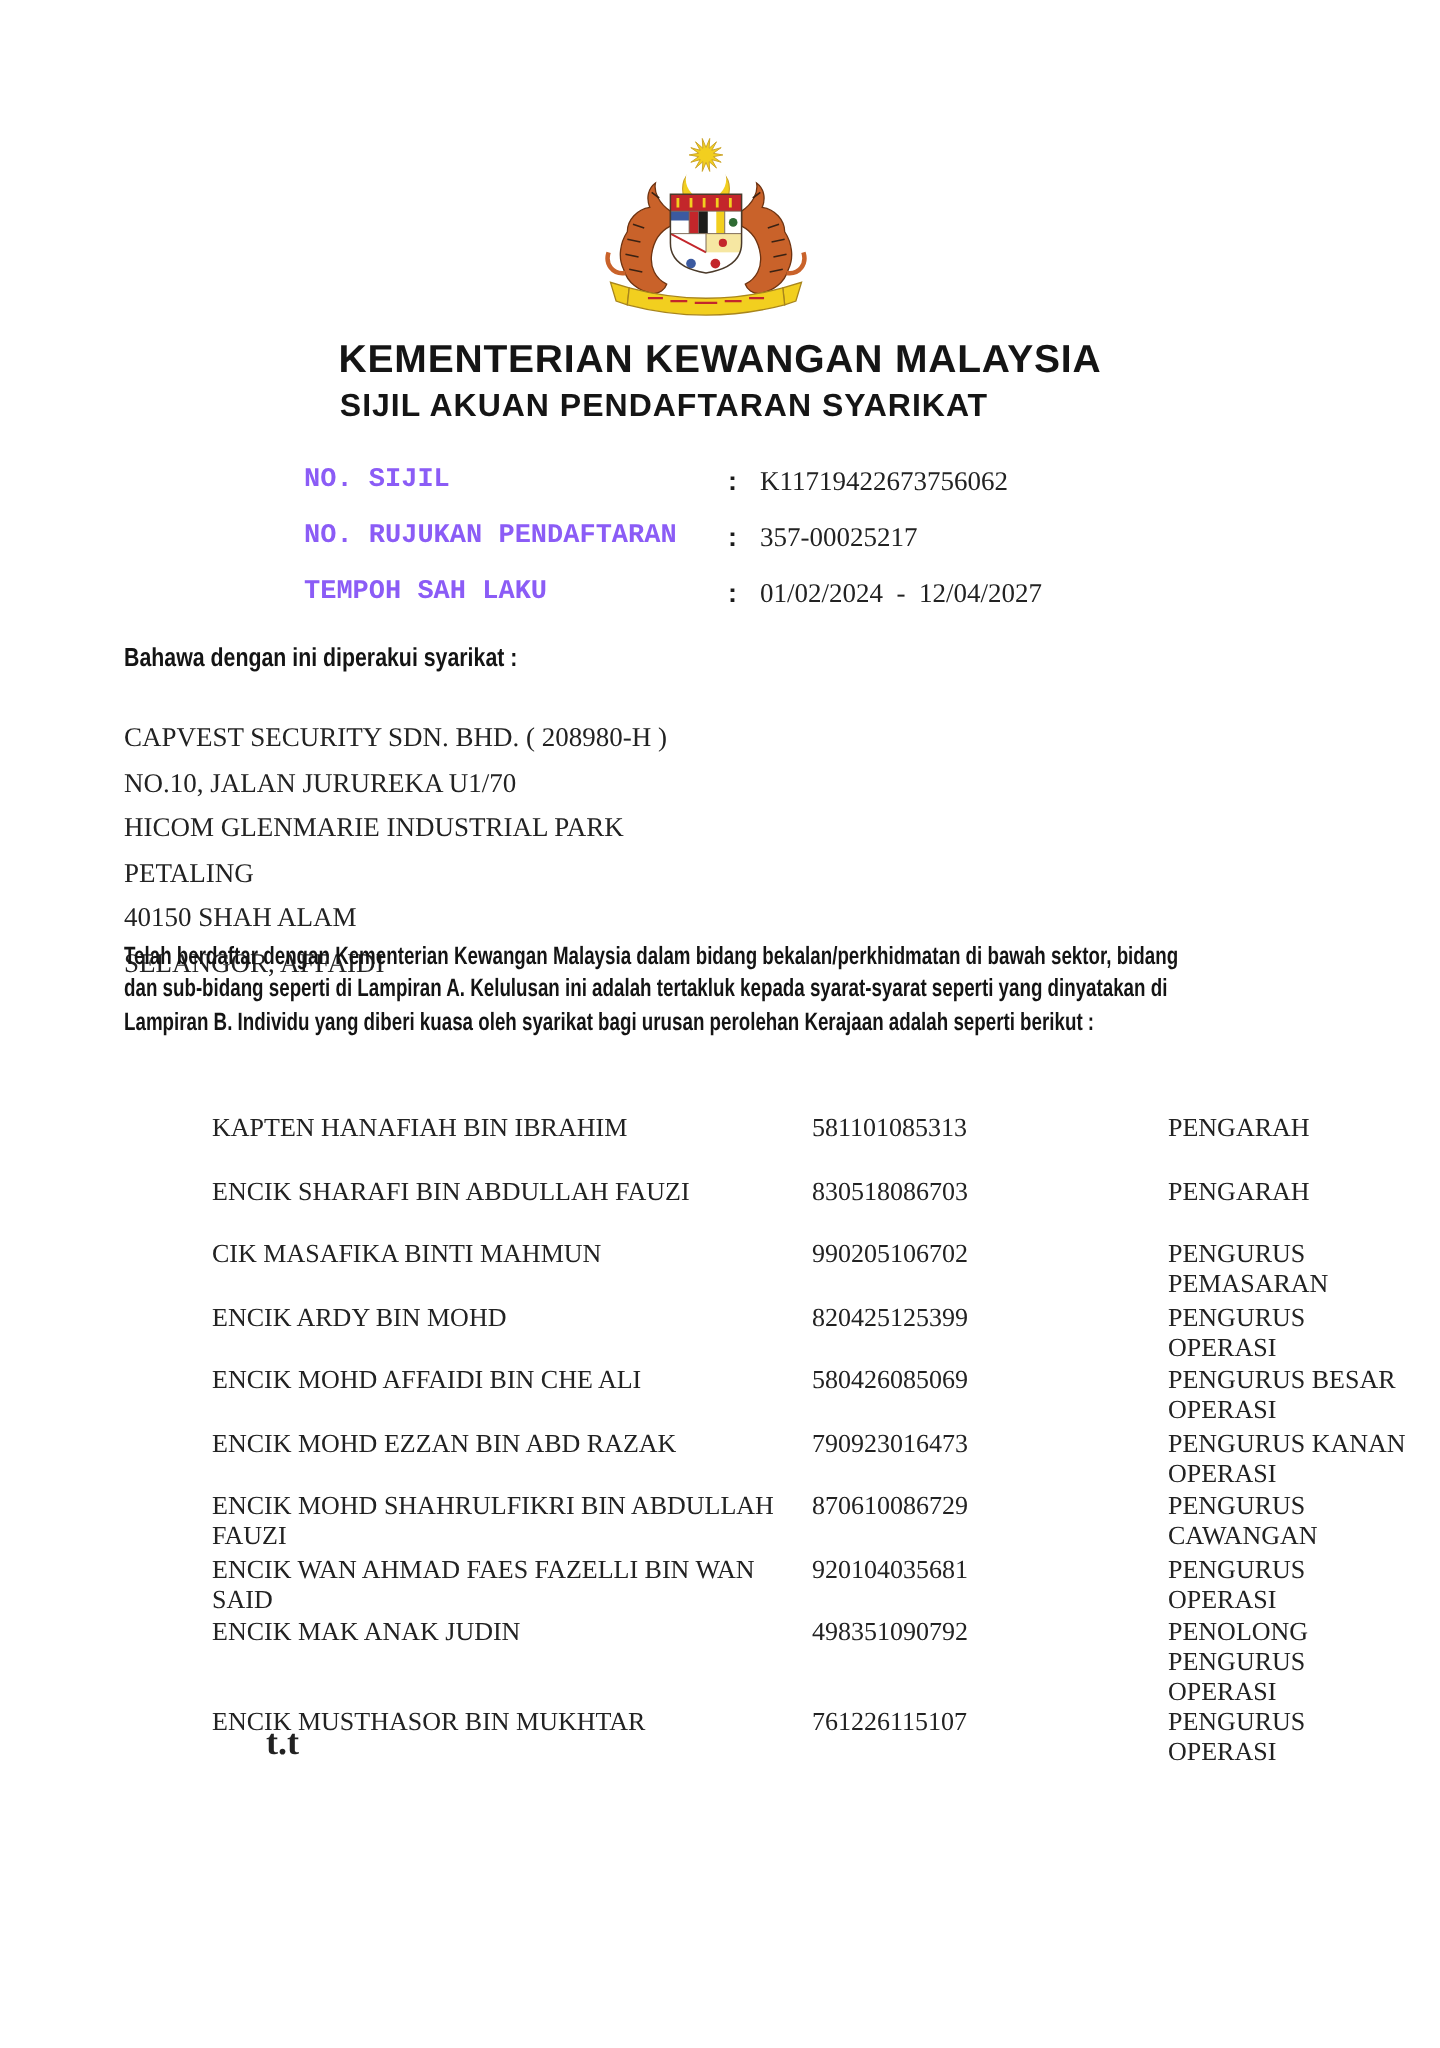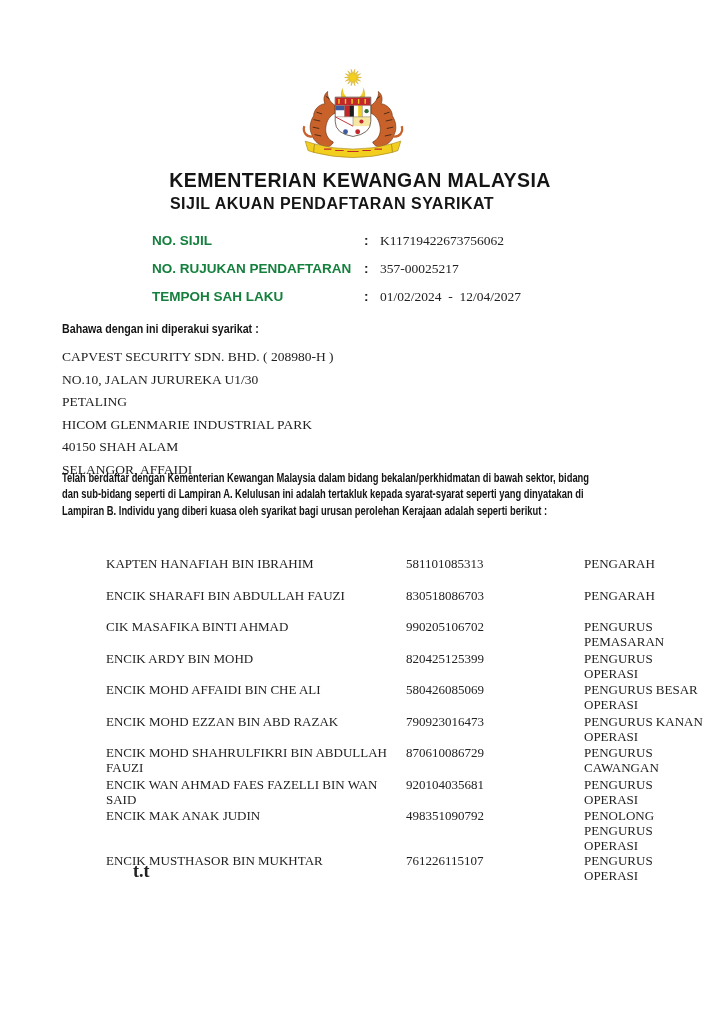--- a/index.html
+++ b/index.html
@@ -16,33 +16,33 @@
   }
   .subtitle {
     position:absolute; left:0; top:195px; width:664px; text-align:center;
     font-family:"Liberation Sans", sans-serif; font-weight:bold; font-size:16px;
     letter-spacing:0.5px; color:#151515;
   }
 
   .info { position:absolute; left:152px; top:233px; width:450px; }
   .info-row { display:flex; height:28px; align-items:flex-start; }
   .info-label {
-    width:212px; font-family:Liberation Sans, sans-serif; font-weight:bold;
-    font-size:13.5px; color:#15803d;
+    width:212px; font-family:Liberation Mono, monospace; font-weight:bold;
+    font-size:13.5px; color:#8b5cf6;
   }
   .info-sep { width:16px; font-family:"Liberation Sans", sans-serif; font-weight:bold; font-size:13.5px; }
   .info-value { font-family:"Liberation Serif", serif; font-size:13.5px; white-space:pre; color:#222; }
 
   .cond {
     font-family:"Liberation Sans", sans-serif; font-weight:bold; color:#141414;
     transform-origin:0 0; white-space:pre;
   }
   .certify { position:absolute; left:62px; top:321px; font-size:13px; transform:scaleX(0.82); }
 
-  .company { position:absolute; left:62px; top:346px; font-size:13.5px; line-height:22.6px; color:#222; }
+  .company { position:absolute; left:62px; top:358px; font-size:13.5px; line-height:22.6px; color:#222; }
 
   .para {
     position:absolute; left:62px; top:470px; width:800px;
     font-size:12.5px; line-height:16.4px; transform:scaleX(0.75);
   }
 
   .persons { position:absolute; left:62px; top:556px; width:600px;margin-left:44px; }
   .person-row {
     display:grid; grid-template-columns:300px 178px 122px;
     min-height:31.5px; align-items:start;
@@ -136,44 +136,44 @@
       <div class="info-label">TEMPOH SAH LAKU</div>
       <div class="info-sep">:</div>
       <div class="info-value">01/02/2024  -  12/04/2027</div>
     </div>
   </div>
 
   <div class="certify cond">Bahawa dengan ini diperakui syarikat :</div>
 
   <div class="company">
     <div>CAPVEST SECURITY SDN. BHD. ( 208980-H )</div>
-    <div>NO.10, JALAN JURUREKA U1/30</div>
+    <div>NO.10, JALAN JURUREKA U1/70</div>
+    <div>HICOM GLENMARIE INDUSTRIAL PARK</div>
     <div>PETALING</div>
-    <div>HICOM GLENMARIE INDUSTRIAL PARK</div>
     <div>40150 SHAH ALAM</div>
     <div>SELANGOR, AFFAIDI</div>
   </div>
 
   <div class="para cond">Telah berdaftar dengan Kementerian Kewangan Malaysia dalam bidang bekalan/perkhidmatan di bawah sektor, bidang
 dan sub-bidang seperti di Lampiran A. Kelulusan ini adalah tertakluk kepada syarat-syarat seperti yang dinyatakan di
 Lampiran B. Individu yang diberi kuasa oleh syarikat bagi urusan perolehan Kerajaan adalah seperti berikut :</div>
 
   <div class="persons">
     <div class="person-row">
       <div>KAPTEN HANAFIAH BIN IBRAHIM</div>
       <div>581101085313</div>
       <div>PENGARAH</div>
     </div>
     <div class="person-row">
       <div>ENCIK SHARAFI BIN ABDULLAH FAUZI</div>
       <div>830518086703</div>
       <div>PENGARAH</div>
     </div>
     <div class="person-row">
-      <div>CIK MASAFIKA BINTI AHMAD</div>
+      <div>CIK MASAFIKA BINTI MAHMUN</div>
       <div>990205106702</div>
       <div>PENGURUS
 PEMASARAN</div>
     </div>
     <div class="person-row">
       <div>ENCIK ARDY BIN MOHD</div>
       <div>820425125399</div>
       <div>PENGURUS OPERASI</div>
     </div>
     <div class="person-row">

